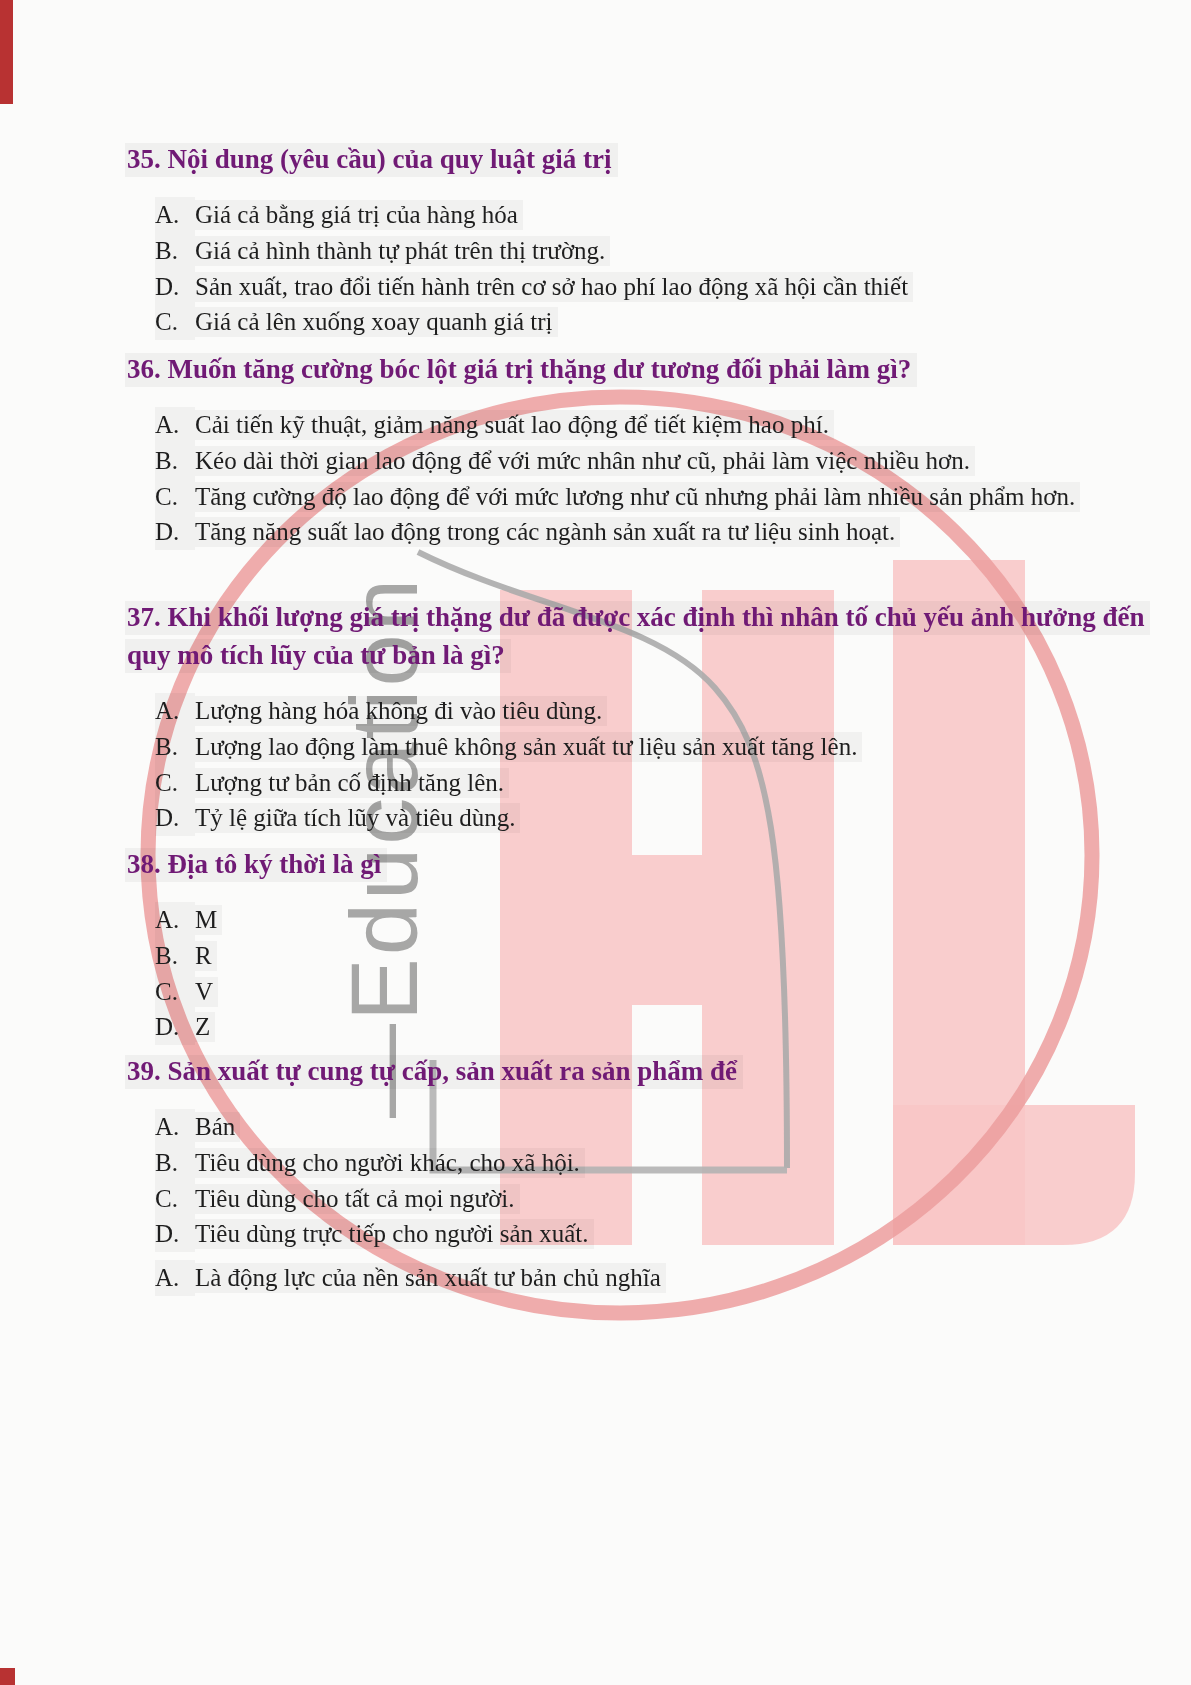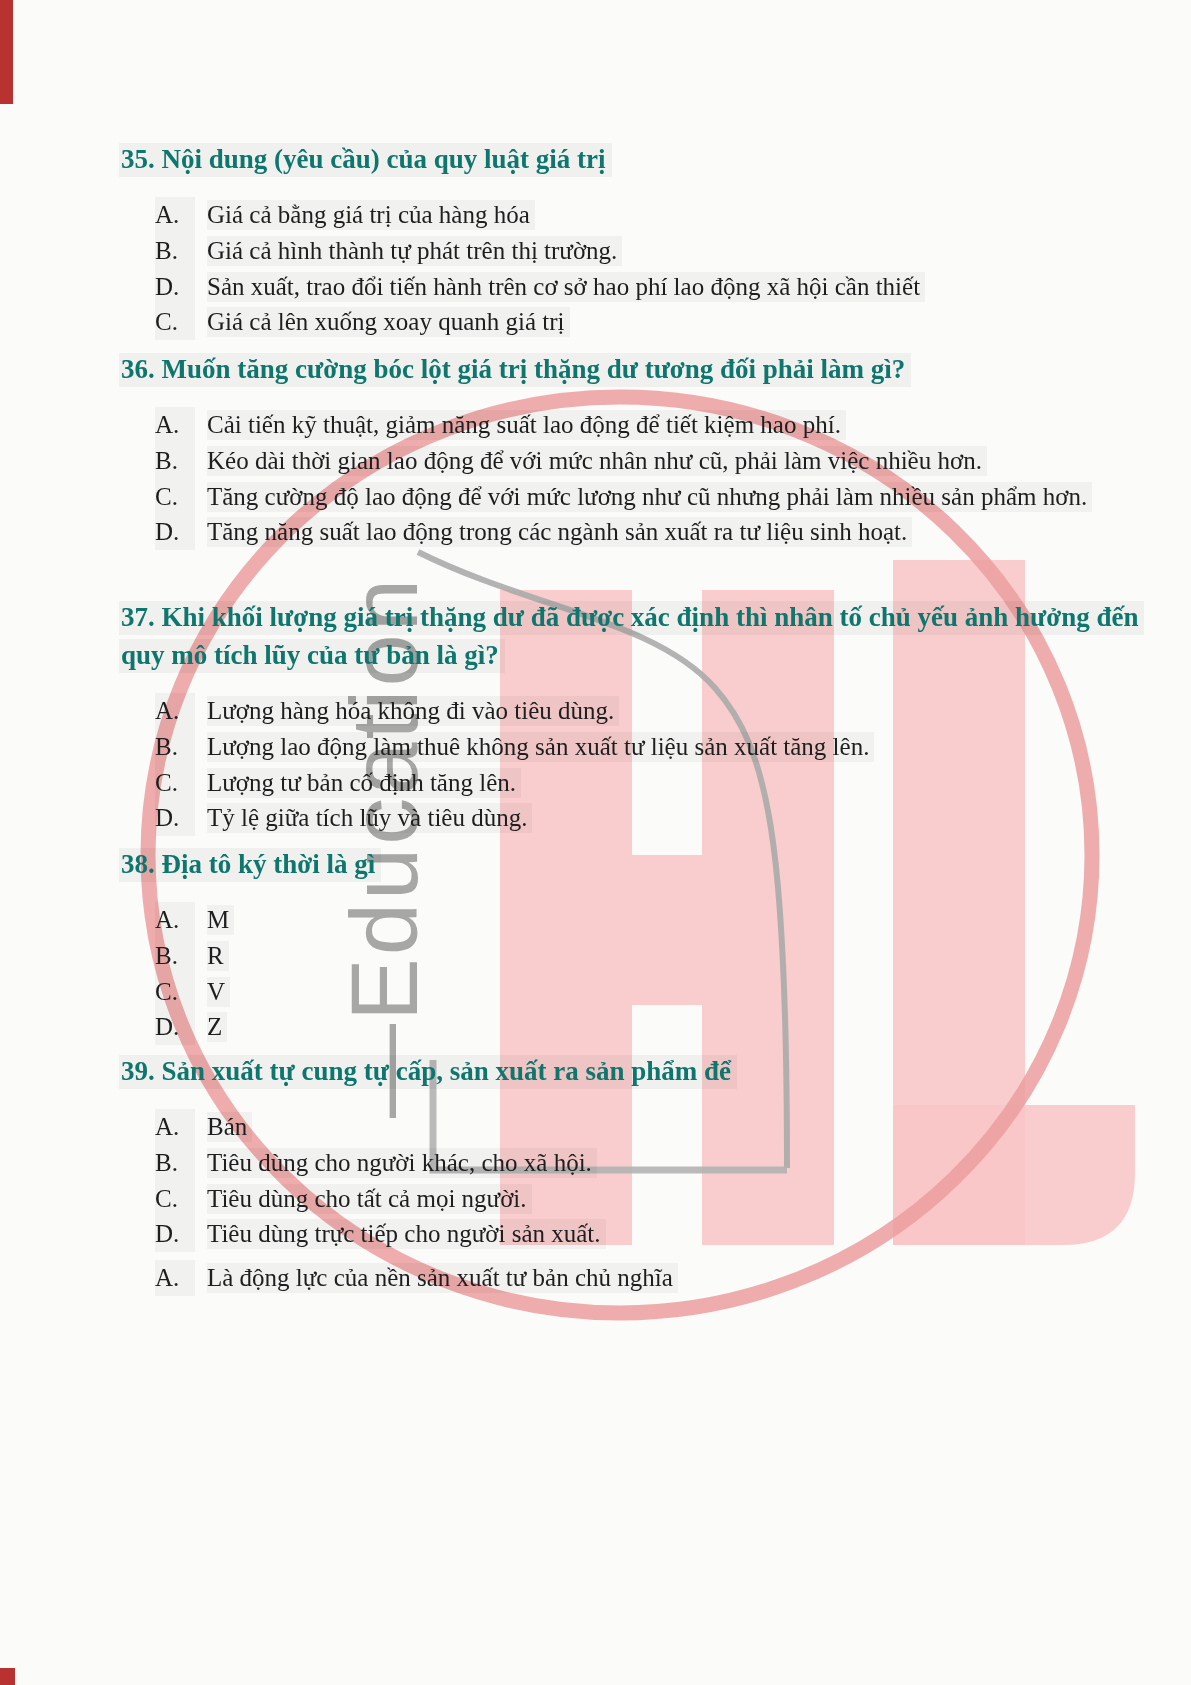--- a/index.html
+++ b/index.html
@@ -23,35 +23,35 @@
     text-align:center;line-height:130px;
     z-index:0;white-space:nowrap;
   }
   
   .edge-mark{position:absolute;background:#b83232;z-index:3;}
   #edge-top{left:0;top:0;width:13px;height:104px;}
   #edge-bottom{left:0;top:1668px;width:15px;height:17px;}
   
   .qblock{position:absolute;left:115px;width:1035px;z-index:2;}
   .qtitle{
-    font-weight:bold;font-size:27px;line-height:38px;color:#0f766e;
-    margin:0 0 19px 4px;
+    font-weight:bold;font-size:27px;line-height:38px;color:#701a75;
+    margin:0 0 19px 10px;
   }
   .qtitle .band{background:rgba(0,0,0,0.045);padding:1px 6px 3px 2px;
     -webkit-box-decoration-break:clone;box-decoration-break:clone;}
   .opts{margin-left:40px;width:958px;}
   .opt{
     font-size:25px;line-height:35.8px;
     padding-left:40px;text-indent:-40px;
     margin:0;
   }
   .opt-label{display:inline-block;width:40px;text-indent:0;
     background:rgba(0,0,0,0.04);}
   .opt-text{background:rgba(0,0,0,0.04);padding:1px 5px 2px 0;
-    -webkit-box-decoration-break:clone;box-decoration-break:clone;margin-left:12px;}
+    -webkit-box-decoration-break:clone;box-decoration-break:clone;}
   #q35{top:140px;} #q36{top:350px;} #q37{top:598px;}
   #q38{top:845px;} #q39{top:1052px;} #q40{top:1260px;}
 </style>
 </head>
 <body>
 
 <div id="page">
 
   <svg id="wm-svg" width="1191" height="1685" viewBox="0 0 1191 1685">
 

